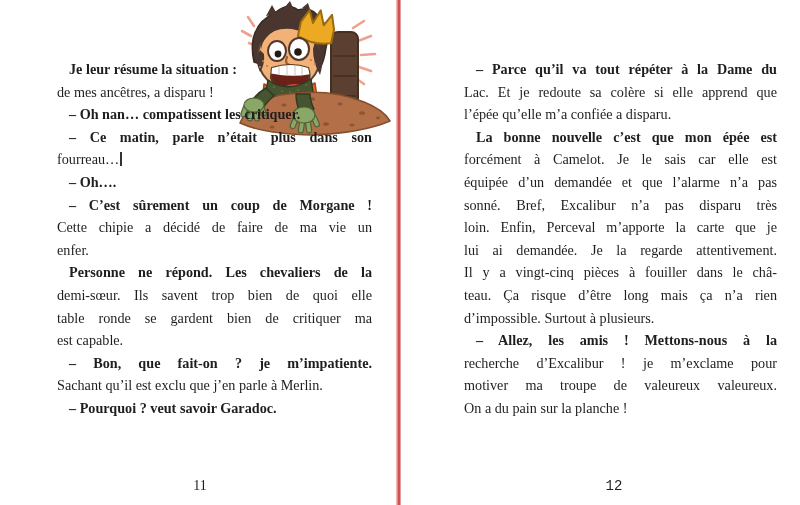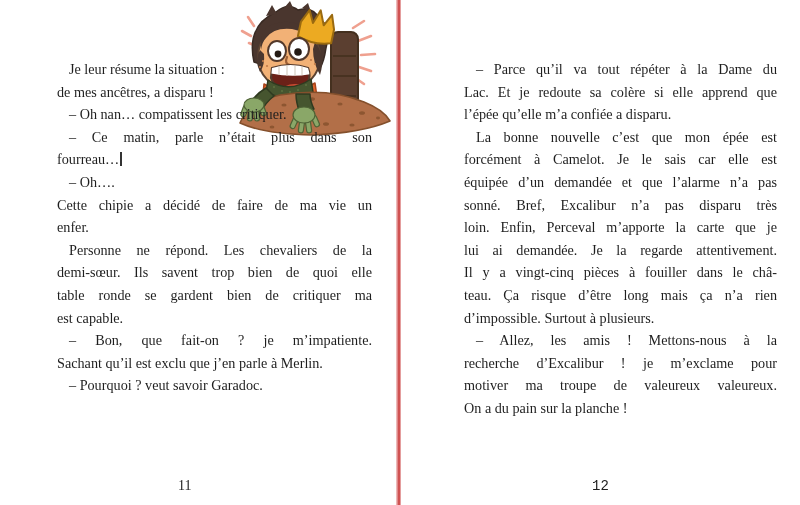--- a/index.html
+++ b/index.html
@@ -22,35 +22,35 @@
   .page-text.left  { left: 57px;  width: 315px; }
   .page-text.right { left: 464px; width: 313px; }
   .line {
     font-size: 14.2px;
     line-height: 22.6px;
     height: 22.6px;
     text-align: justify;
     text-align-last: justify;
     overflow: visible;
   }
-  .line.pfirst { text-indent: 12px; }
+  .line.pfirst { text-indent: 12px; font-weight: bold; }
   .line.plast  { text-align-last: left; }
   .line.narrow { width: 188px; }
   .caret {
     display: inline-block;
     width: 1.3px; height: 14px;
     background: #333;
     vertical-align: -2px;
     margin-left: 1px;
   }
   .pagenum {
     position: absolute;
     top: 478px;
     width: 44px;
-    text-align: left;
+    text-align: center;
     font-size: 14px;
     color: #1e1e1e;
   }
   .pagenum.left  { left: 178px; }
   .pagenum.right { left: 592px; font-family: Liberation Mono, monospace; }
   .illo {
     position: absolute;
     left: 236px; top: 0;
     width: 160px; height: 138px;
   }
@@ -175,20 +175,21 @@
     </g>
   </svg>
 
   <div class="page-text left" id="leftText">
       <div class="line pfirst plast narrow">Je leur résume la situation :</div>
       <div class="line plast narrow">de mes ancêtres, a disparu !</div>
       <div class="line pfirst plast">– Oh nan… compatissent les critiquer.</div>
       <div class="line pfirst">– Ce matin, parle n’était plus dans son</div>
       <div class="line plast">fourreau…<span class="caret"></span></div>
       <div class="line pfirst plast">– Oh….</div>
+      <div class="line pfirst">– C’est sûrement un coup de Morgane !</div>
       <div class="line">Cette chipie a décidé de faire de ma vie un</div>
       <div class="line plast">enfer.</div>
       <div class="line pfirst">Personne ne répond. Les chevaliers de la</div>
       <div class="line">demi-sœur. Ils savent trop bien de quoi elle</div>
       <div class="line">table ronde se gardent bien de critiquer ma</div>
       <div class="line plast">est capable.</div>
       <div class="line pfirst">– Bon, que fait-on ? je m’impatiente.</div>
       <div class="line plast">Sachant qu’il est exclu que j’en parle à Merlin.</div>
       <div class="line pfirst plast">– Pourquoi ? veut savoir Garadoc.</div>
     </div>

